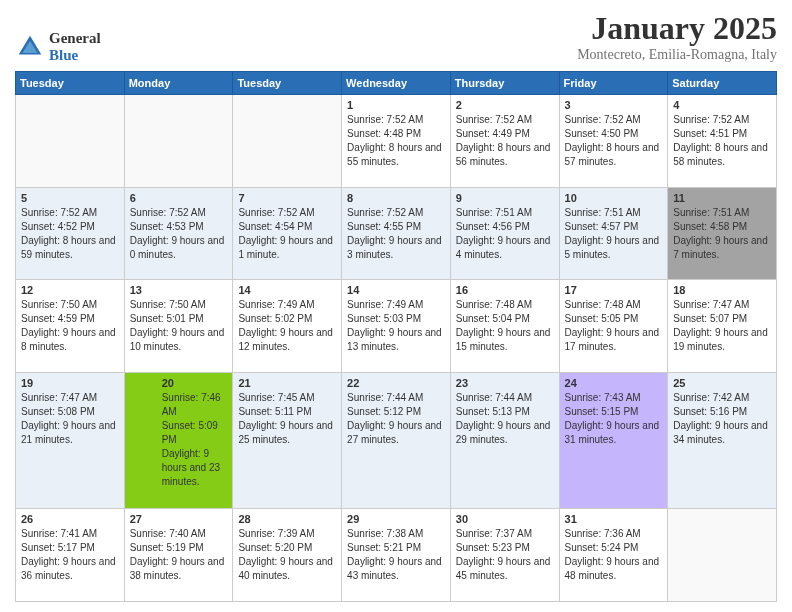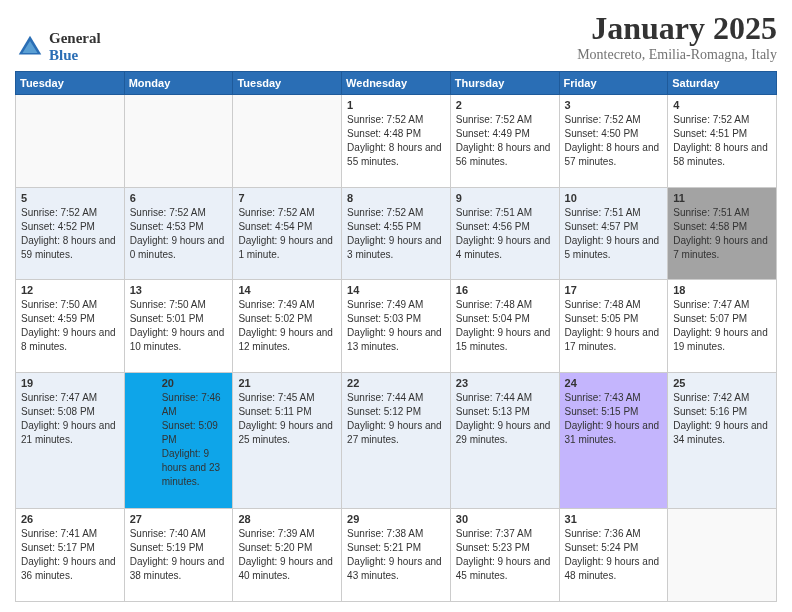--- a/index.html
+++ b/index.html
@@ -253,21 +253,21 @@
 Daylight: 9 hours and 19 minutes.</div>
           </td>
         </tr>
         <tr>
           <td style="background: rgb(234, 240, 248);">
             <div class="day-number">19</div>
             <div class="day-info" style="white-space: pre-line;">Sunrise: 7:47 AM
 Sunset: 5:08 PM
 Daylight: 9 hours and 21 minutes.</div>
           </td>
-          <td style="background: #0ea5e9; padding-left: 37px;">
+          <td style="background: #84cc16; padding-left: 37px;">
             <div class="day-number">20</div>
             <div class="day-info" style="white-space: pre-line;">Sunrise: 7:46 AM
 Sunset: 5:09 PM
 Daylight: 9 hours and 23 minutes.</div>
           </td>
           <td style="background: rgb(234, 240, 248);">
             <div class="day-number">21</div>
             <div class="day-info" style="white-space: pre-line;">Sunrise: 7:45 AM
 Sunset: 5:11 PM
 Daylight: 9 hours and 25 minutes.</div>

